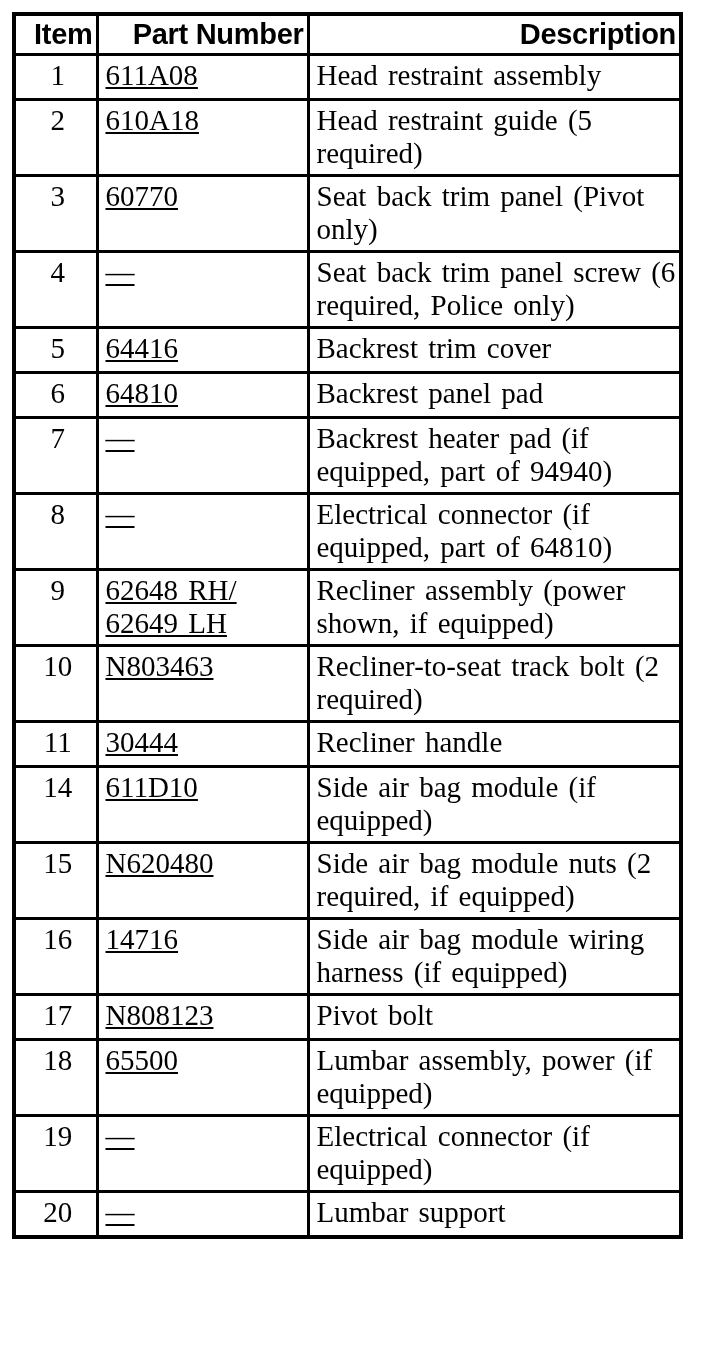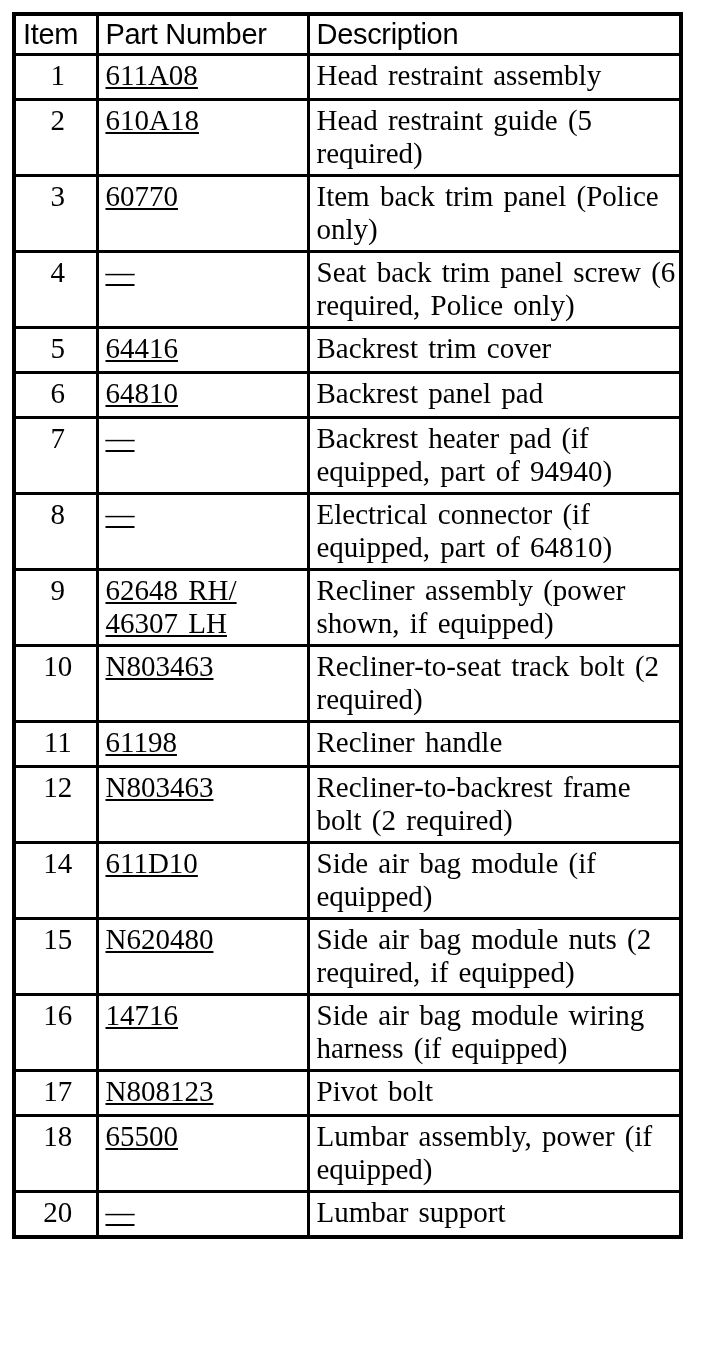--- a/index.html
+++ b/index.html
@@ -31,25 +31,25 @@
   table.parts-table col.c-desc { width: 373px; }
 
   table.parts-table { border: 4px solid #000; }
   table.parts-table th,
   table.parts-table td {
     border: 3px solid #000;
   }
 
   table.parts-table th {
     font-family: "Liberation Sans", sans-serif;
-    font-weight: normal;
+    font-weight: bold;
     font-size: 29px;
     line-height: 33px;
     height: 33px;
-    text-align: left;
+    text-align: right;
     vertical-align: middle;
     padding: 2px 3px 2px 7px;
     letter-spacing: -0.3px;
   }
   th.col-item { padding-left: 6px; }
   th.col-part { padding-left: 11px; }
   th.col-desc { padding-left: 7px; }
 
   table.parts-table td {
     font-family: "Liberation Serif", serif;
@@ -99,21 +99,21 @@
           <td class="col-desc">Head restraint assembly</td>
         </tr>
         <tr>
           <td class="col-item">2</td>
           <td class="col-part">610A18</td>
           <td class="col-desc">Head restraint guide (5 required)</td>
         </tr>
         <tr>
           <td class="col-item">3</td>
           <td class="col-part">60770</td>
-          <td class="col-desc">Item back trim panel (Police only)</td>
+          <td class="col-desc">Seat back trim panel (Pivot only)</td>
         </tr>
         <tr>
           <td class="col-item">4</td>
           <td class="col-part">—</td>
           <td class="col-desc">Seat back trim panel screw (6 required, Police only)</td>
         </tr>
         <tr>
           <td class="col-item">5</td>
           <td class="col-part">64416</td>
           <td class="col-desc">Backrest trim cover</td>
@@ -129,37 +129,32 @@
           <td class="col-desc">Backrest heater pad (if equipped, part of 94940)</td>
         </tr>
         <tr>
           <td class="col-item">8</td>
           <td class="col-part">—</td>
           <td class="col-desc">Electrical connector (if equipped, part of 64810)</td>
         </tr>
         <tr>
           <td class="col-item">9</td>
           <td class="col-part">62648 RH/
-46307 LH</td>
+62649 LH</td>
           <td class="col-desc">Recliner assembly (power shown, if equipped)</td>
         </tr>
         <tr>
           <td class="col-item">10</td>
           <td class="col-part">N803463</td>
           <td class="col-desc">Recliner-to-seat track bolt (2 required)</td>
         </tr>
         <tr>
           <td class="col-item">11</td>
-          <td class="col-part">61198</td>
+          <td class="col-part">30444</td>
           <td class="col-desc">Recliner handle</td>
-        </tr>
-        <tr>
-          <td class="col-item">12</td>
-          <td class="col-part">N803463</td>
-          <td class="col-desc">Recliner-to-backrest frame bolt (2 required)</td>
         </tr>
         <tr>
           <td class="col-item">14</td>
           <td class="col-part">611D10</td>
           <td class="col-desc">Side air bag module (if equipped)</td>
         </tr>
         <tr>
           <td class="col-item">15</td>
           <td class="col-part">N620480</td>
           <td class="col-desc">Side air bag module nuts (2 required, if equipped)</td>
@@ -173,19 +168,24 @@
           <td class="col-item">17</td>
           <td class="col-part">N808123</td>
           <td class="col-desc">Pivot bolt</td>
         </tr>
         <tr>
           <td class="col-item">18</td>
           <td class="col-part">65500</td>
           <td class="col-desc">Lumbar assembly, power (if equipped)</td>
         </tr>
         <tr>
+          <td class="col-item">19</td>
+          <td class="col-part">—</td>
+          <td class="col-desc">Electrical connector (if equipped)</td>
+        </tr>
+        <tr>
           <td class="col-item">20</td>
           <td class="col-part">—</td>
           <td class="col-desc">Lumbar support</td>
         </tr>
       </tbody>
   </table>
 </div>
 
 </body></html>

